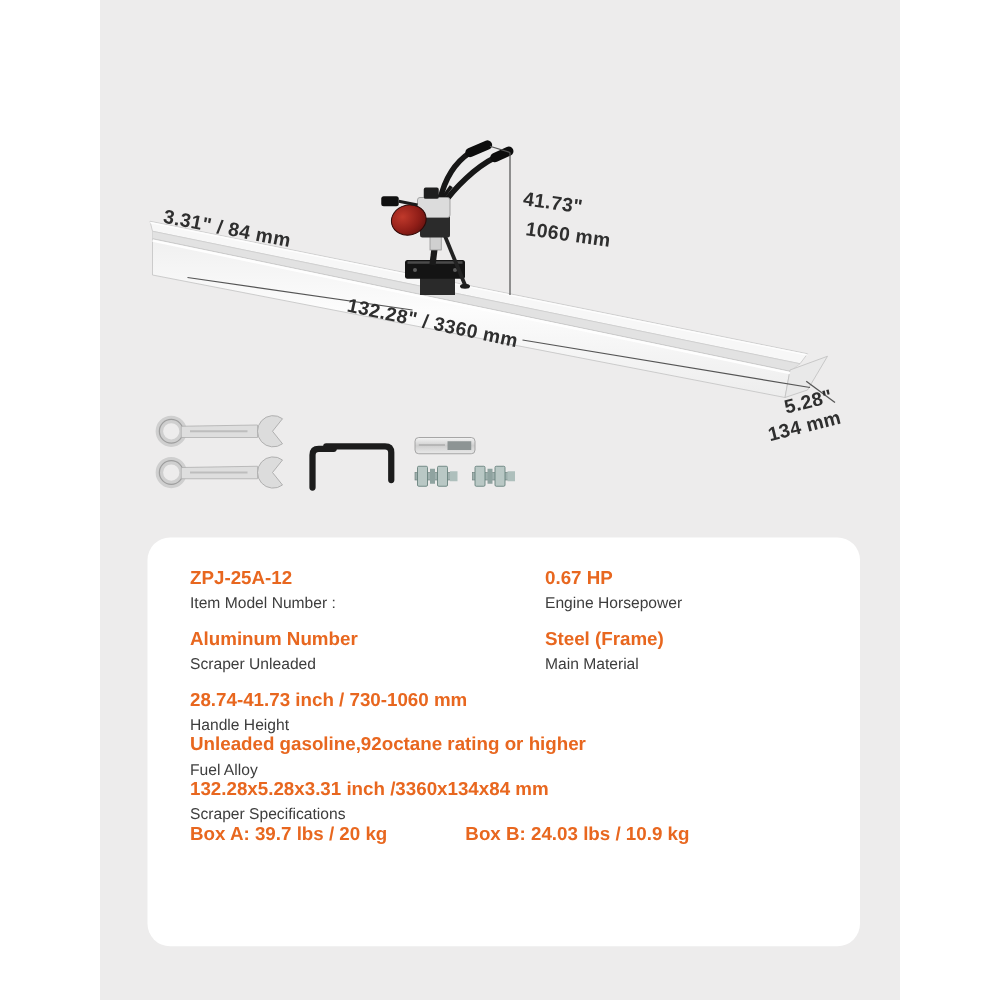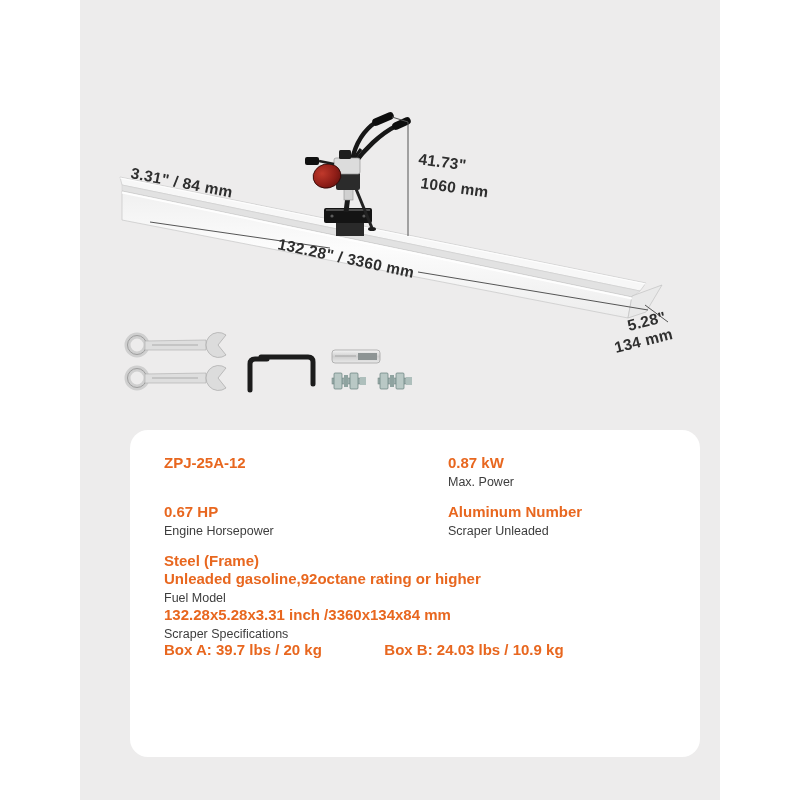--- a/index.html
+++ b/index.html
@@ -12,21 +12,21 @@
     position:absolute; left:80px; top:0; width:640px; height:800px;
     background:#EDECEC;
   }
   .illustration {
     position:absolute; left:80px; top:0; width:640px; height:430px;
   }
   .dim-text {
     font-weight:bold; font-size:15.5px; fill:#2F2F2F; letter-spacing:0.3px;
   }
   .spec-card {
-    position:absolute; left:130px; top:430px; width:570px; height:327px;
+    position:absolute; left:118px; top:430px; width:570px; height:327px;
     background:#ffffff; border-radius:18px; box-sizing:border-box;
     padding:24px 34px 20px 34px;
   }
   .grid2 {
     display:grid; grid-template-columns:284px 1fr; row-gap:13px;
   }
   .cell { line-height:1.15; }
   .val { color:#E8671F; font-weight:bold; font-size:15px; display:inline-block; }
   .lab { color:#3D3D3D; font-size:12.5px; margin-top:3px; }
   .full-row { line-height:1.15; }
@@ -146,41 +146,43 @@
       <rect x="316" y="373" width="8" height="16" rx="1" fill="#b9c8c5" stroke="#66807c" stroke-width="0.7"></rect>
       <rect x="326" y="377" width="6" height="8" fill="#aebfbc"></rect>
     </g>
   </g>
 </svg>
 
 <div class="spec-card">
   <div class="grid2">
     <div class="cell">
       <div class="val">ZPJ-25A-12</div>
-    </div>
-    <div class="cell">
-      <div class="val">0.87 kW</div>
-      <div class="lab">Max. Power</div>
+      <div class="lab">Item Model Number :</div>
     </div>
     <div class="cell">
       <div class="val">0.67 HP</div>
       <div class="lab">Engine Horsepower</div>
     </div>
     <div class="cell">
       <div class="val">Aluminum Number</div>
       <div class="lab">Scraper Unleaded</div>
     </div>
     <div class="cell">
       <div class="val">Steel (Frame)</div>
+      <div class="lab">Main Material</div>
+    </div>
+    <div class="cell">
+      <div class="val">28.74-41.73 inch / 730-1060 mm</div>
+      <div class="lab">Handle Height</div>
     </div>
   </div>
 
   <div class="full-row">
     <div class="val">Unleaded gasoline,92octane rating or higher</div>
-    <div class="lab">Fuel Model</div>
+    <div class="lab">Fuel Alloy</div>
   </div>
   <div class="full-row">
     <div class="val">132.28x5.28x3.31 inch /3360x134x84 mm</div>
     <div class="lab">Scraper Specifications</div>
   </div>
   <div class="full-row">
   </div>
   <div class="full-row">
     <div>
       <span class="val">Box A: 39.7 lbs / 20 kg</span>

